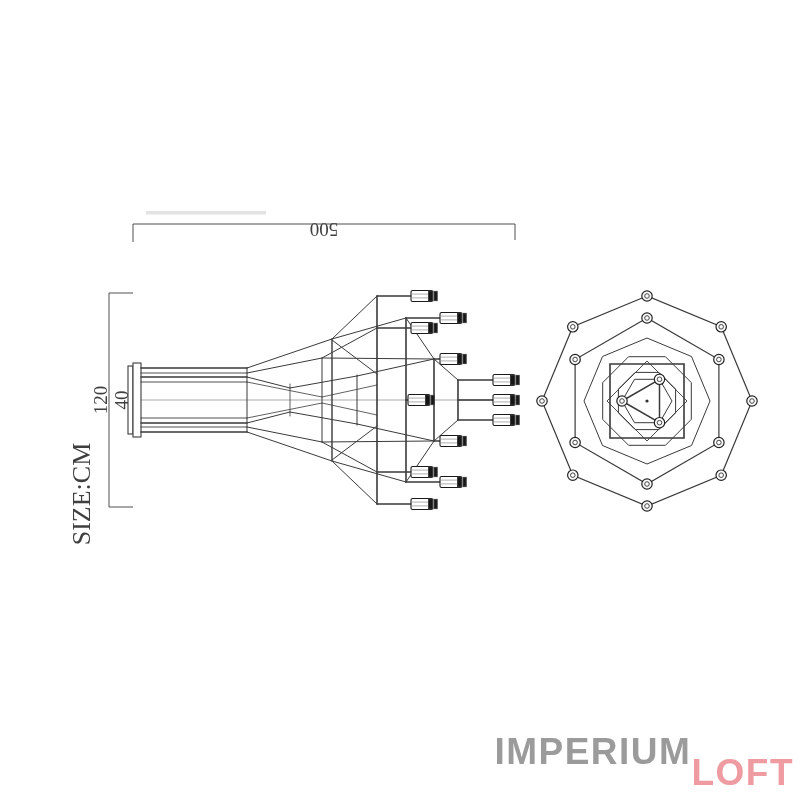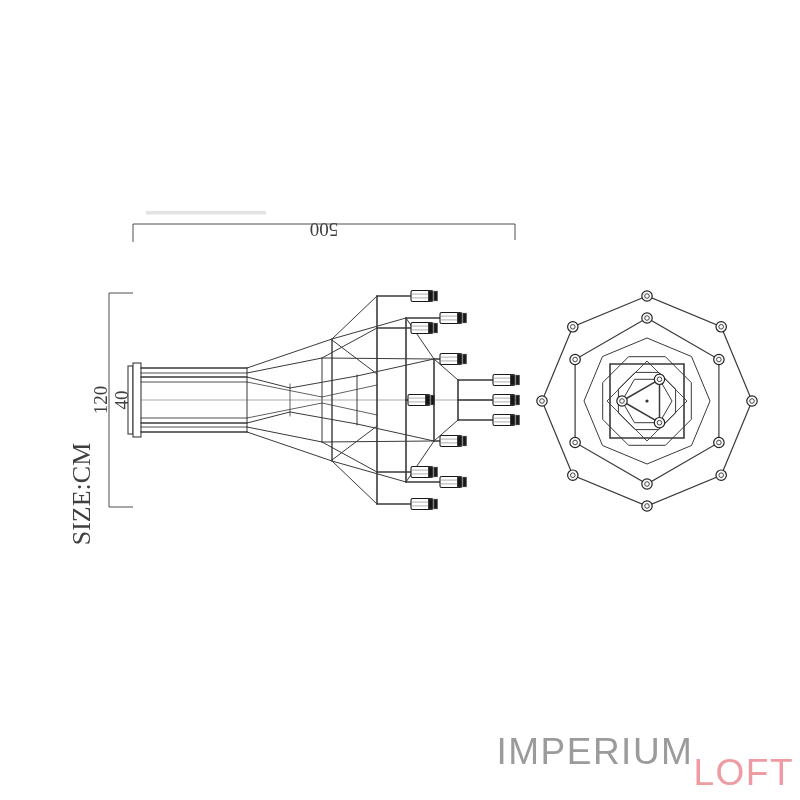--- a/index.html
+++ b/index.html
@@ -1,21 +1,21 @@
 <!DOCTYPE html>
 <html><head>
 <meta charset="utf-8">
 <style>
   html,body{margin:0;padding:0;background:#ffffff;}
   .canvas{position:relative;width:800px;height:800px;background:#ffffff;overflow:hidden;
           font-family:"Liberation Serif", serif;}
   svg{position:absolute;left:0;top:0;}
   .dimtext{fill:#3f3f3f;font-family:"Liberation Serif", serif;}
   .watermark{position:absolute;top:731px;right:6px;height:42px;display:flex;align-items:center;
-             font-family:"Liberation Sans", sans-serif;font-weight:400;font-size:37px;
+             font-family:"Liberation Sans", sans-serif;font-weight:700;font-size:37px;
              letter-spacing:1.5px;user-select:none;}
   .wm-gray{color:#9b9b9b;}
   .wm-pink{color:#ee9ba2;margin-top:42px;}
 </style>
 </head>
 <body>
 
 <div class="canvas">
 <svg width="800" height="800" viewBox="0 0 800 800">
   <defs>

